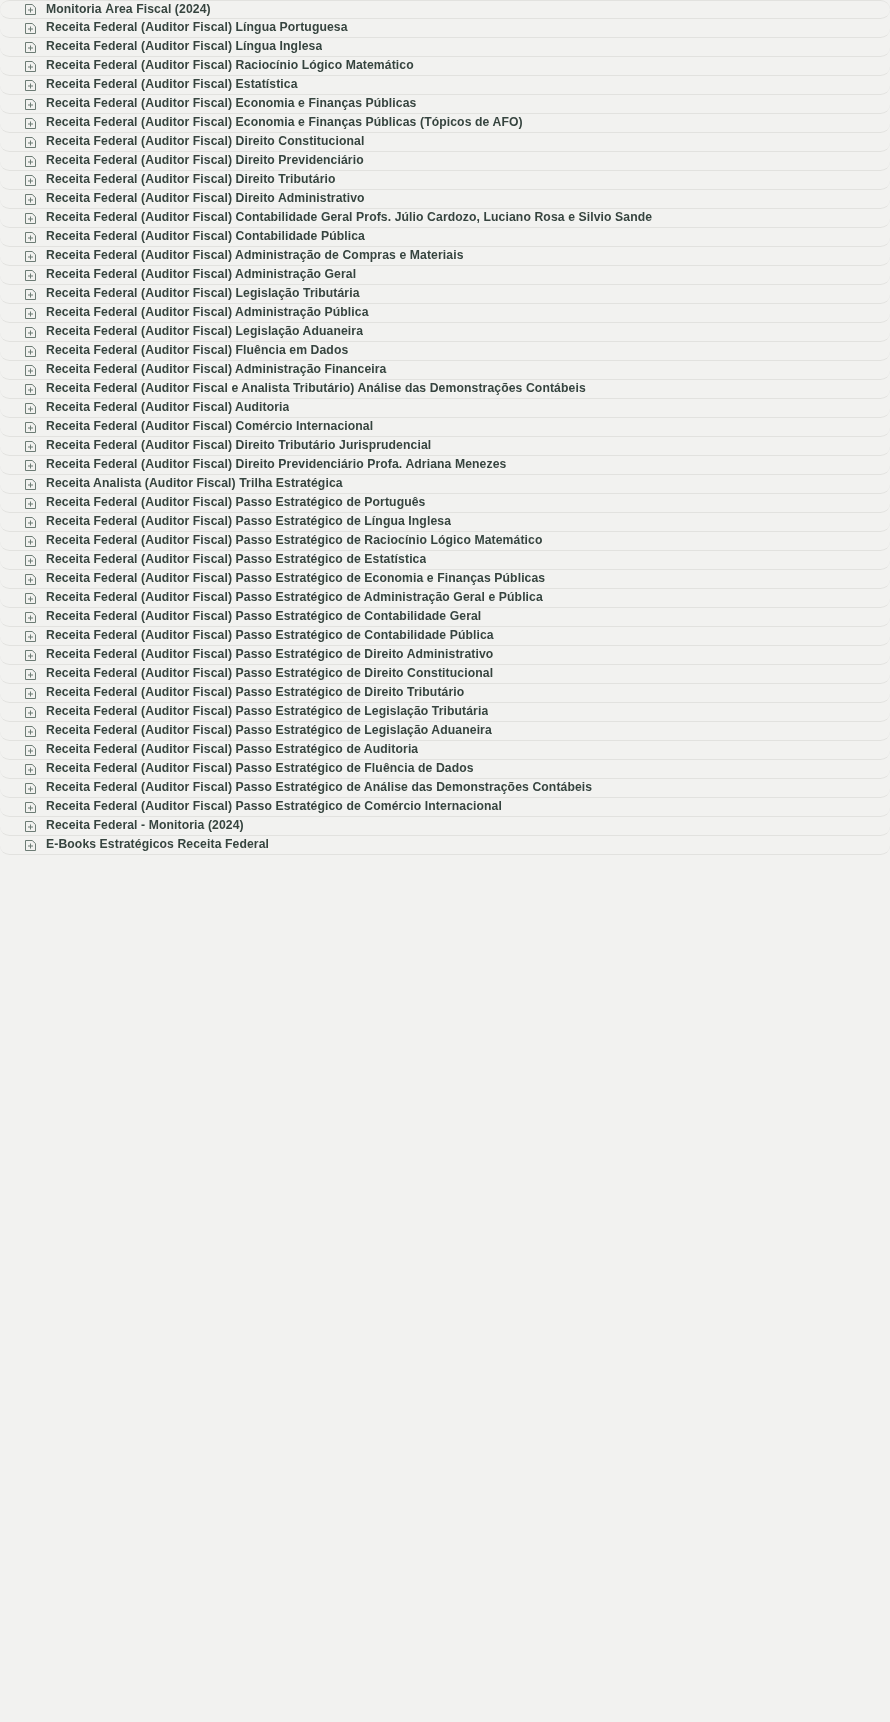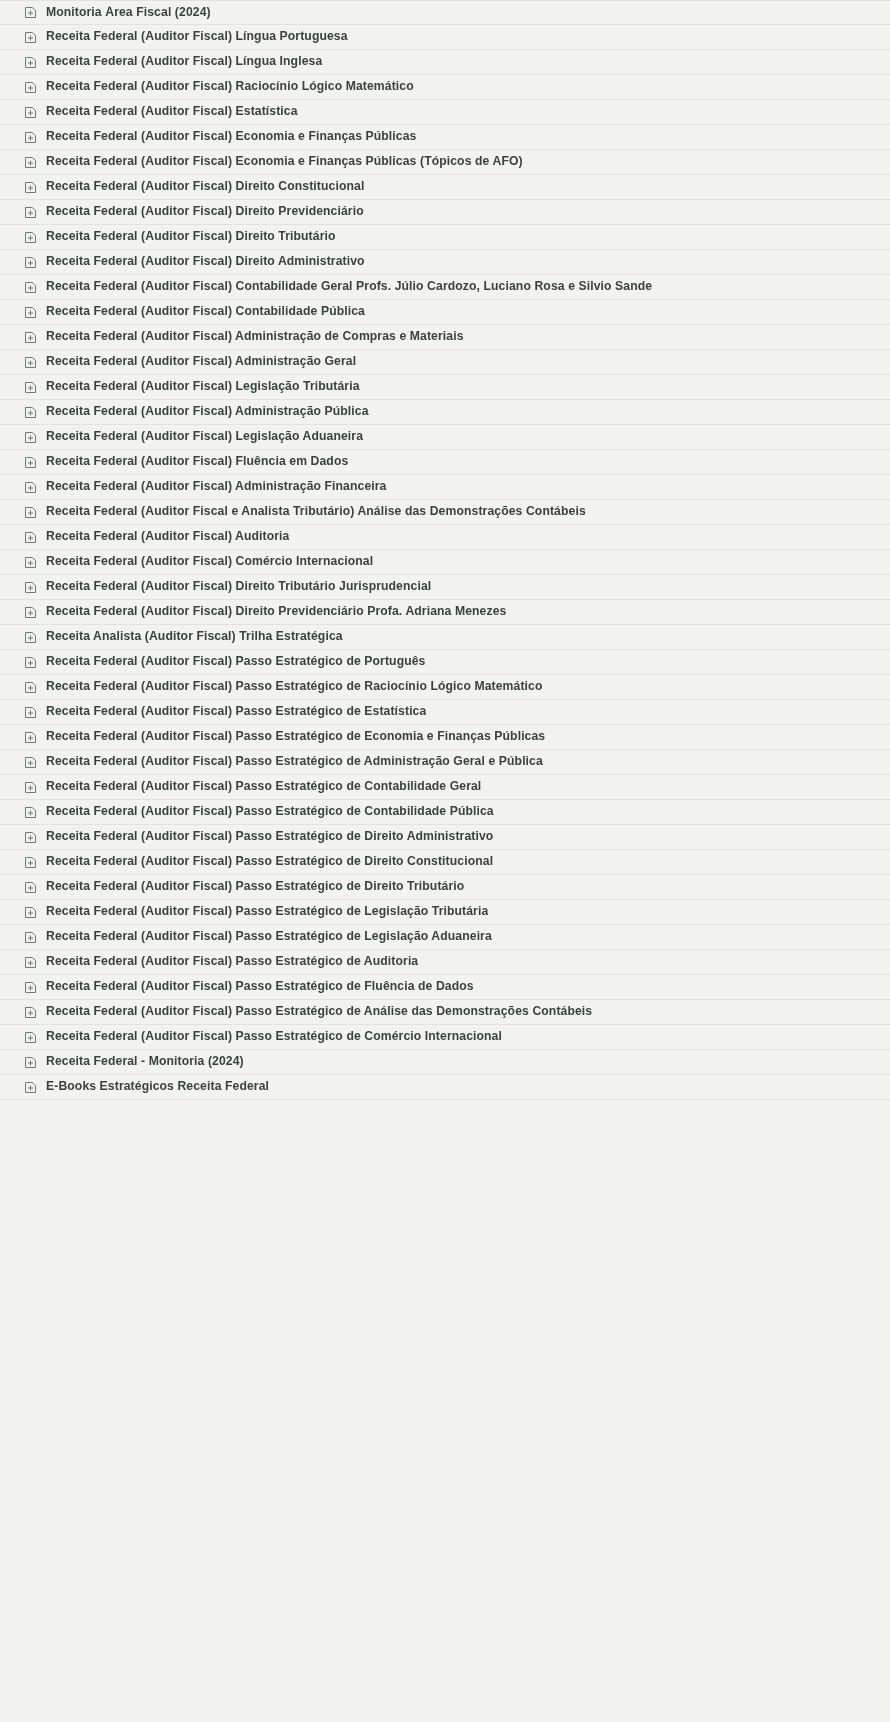--- a/index.html
+++ b/index.html
@@ -14,26 +14,27 @@
     -webkit-font-smoothing: antialiased;
   }
   .course-list {
     width: 890px;
     display: block;
   }
   .course-row {
     position: relative;
     display: flex;
     align-items: center;
-    height: 25px;
+    height: 19px;
     padding: 0 0 0 24px;
     box-sizing: border-box;
     background: #f2f2f0;
     border-bottom: 1px solid #e2e2df;
     cursor: pointer;
+    border-radius: 16px;
   }
   .course-row:first-child {
     border-top: 1px solid #e2e2df;
   }
   .expand-icon {
     width: 13px;
     height: 13px;
     flex: 0 0 13px;
     position: relative;
     margin-right: 9px;
@@ -328,20 +329,30 @@
       <span class="course-label">Receita Federal (Auditor Fiscal) Passo Estratégico de Português</span>
     </div>
     <div class="course-row">
       <span class="expand-icon">
         <svg width="13" height="13" viewBox="0 0 13 13" aria-hidden="true">
           <path d="M1.5 1.5 H8.2 L11.5 4.6 V11.5 H1.5 Z" fill="none" stroke="#6d7c75" stroke-width="1"></path>
           <path d="M4 7 H9" stroke="#6d7c75" stroke-width="1"></path>
           <path d="M6.5 4.5 V9.5" stroke="#6d7c75" stroke-width="1"></path>
         </svg>
       </span>
+      <span class="course-label">Receita Federal (Auditor Fiscal) Passo Estratégico de Língua Inglesa</span>
+    </div>
+    <div class="course-row">
+      <span class="expand-icon">
+        <svg width="13" height="13" viewBox="0 0 13 13" aria-hidden="true">
+          <path d="M1.5 1.5 H8.2 L11.5 4.6 V11.5 H1.5 Z" fill="none" stroke="#6d7c75" stroke-width="1"></path>
+          <path d="M4 7 H9" stroke="#6d7c75" stroke-width="1"></path>
+          <path d="M6.5 4.5 V9.5" stroke="#6d7c75" stroke-width="1"></path>
+        </svg>
+      </span>
       <span class="course-label">Receita Federal (Auditor Fiscal) Passo Estratégico de Raciocínio Lógico Matemático</span>
     </div>
     <div class="course-row">
       <span class="expand-icon">
         <svg width="13" height="13" viewBox="0 0 13 13" aria-hidden="true">
           <path d="M1.5 1.5 H8.2 L11.5 4.6 V11.5 H1.5 Z" fill="none" stroke="#6d7c75" stroke-width="1"></path>
           <path d="M4 7 H9" stroke="#6d7c75" stroke-width="1"></path>
           <path d="M6.5 4.5 V9.5" stroke="#6d7c75" stroke-width="1"></path>
         </svg>
       </span>

